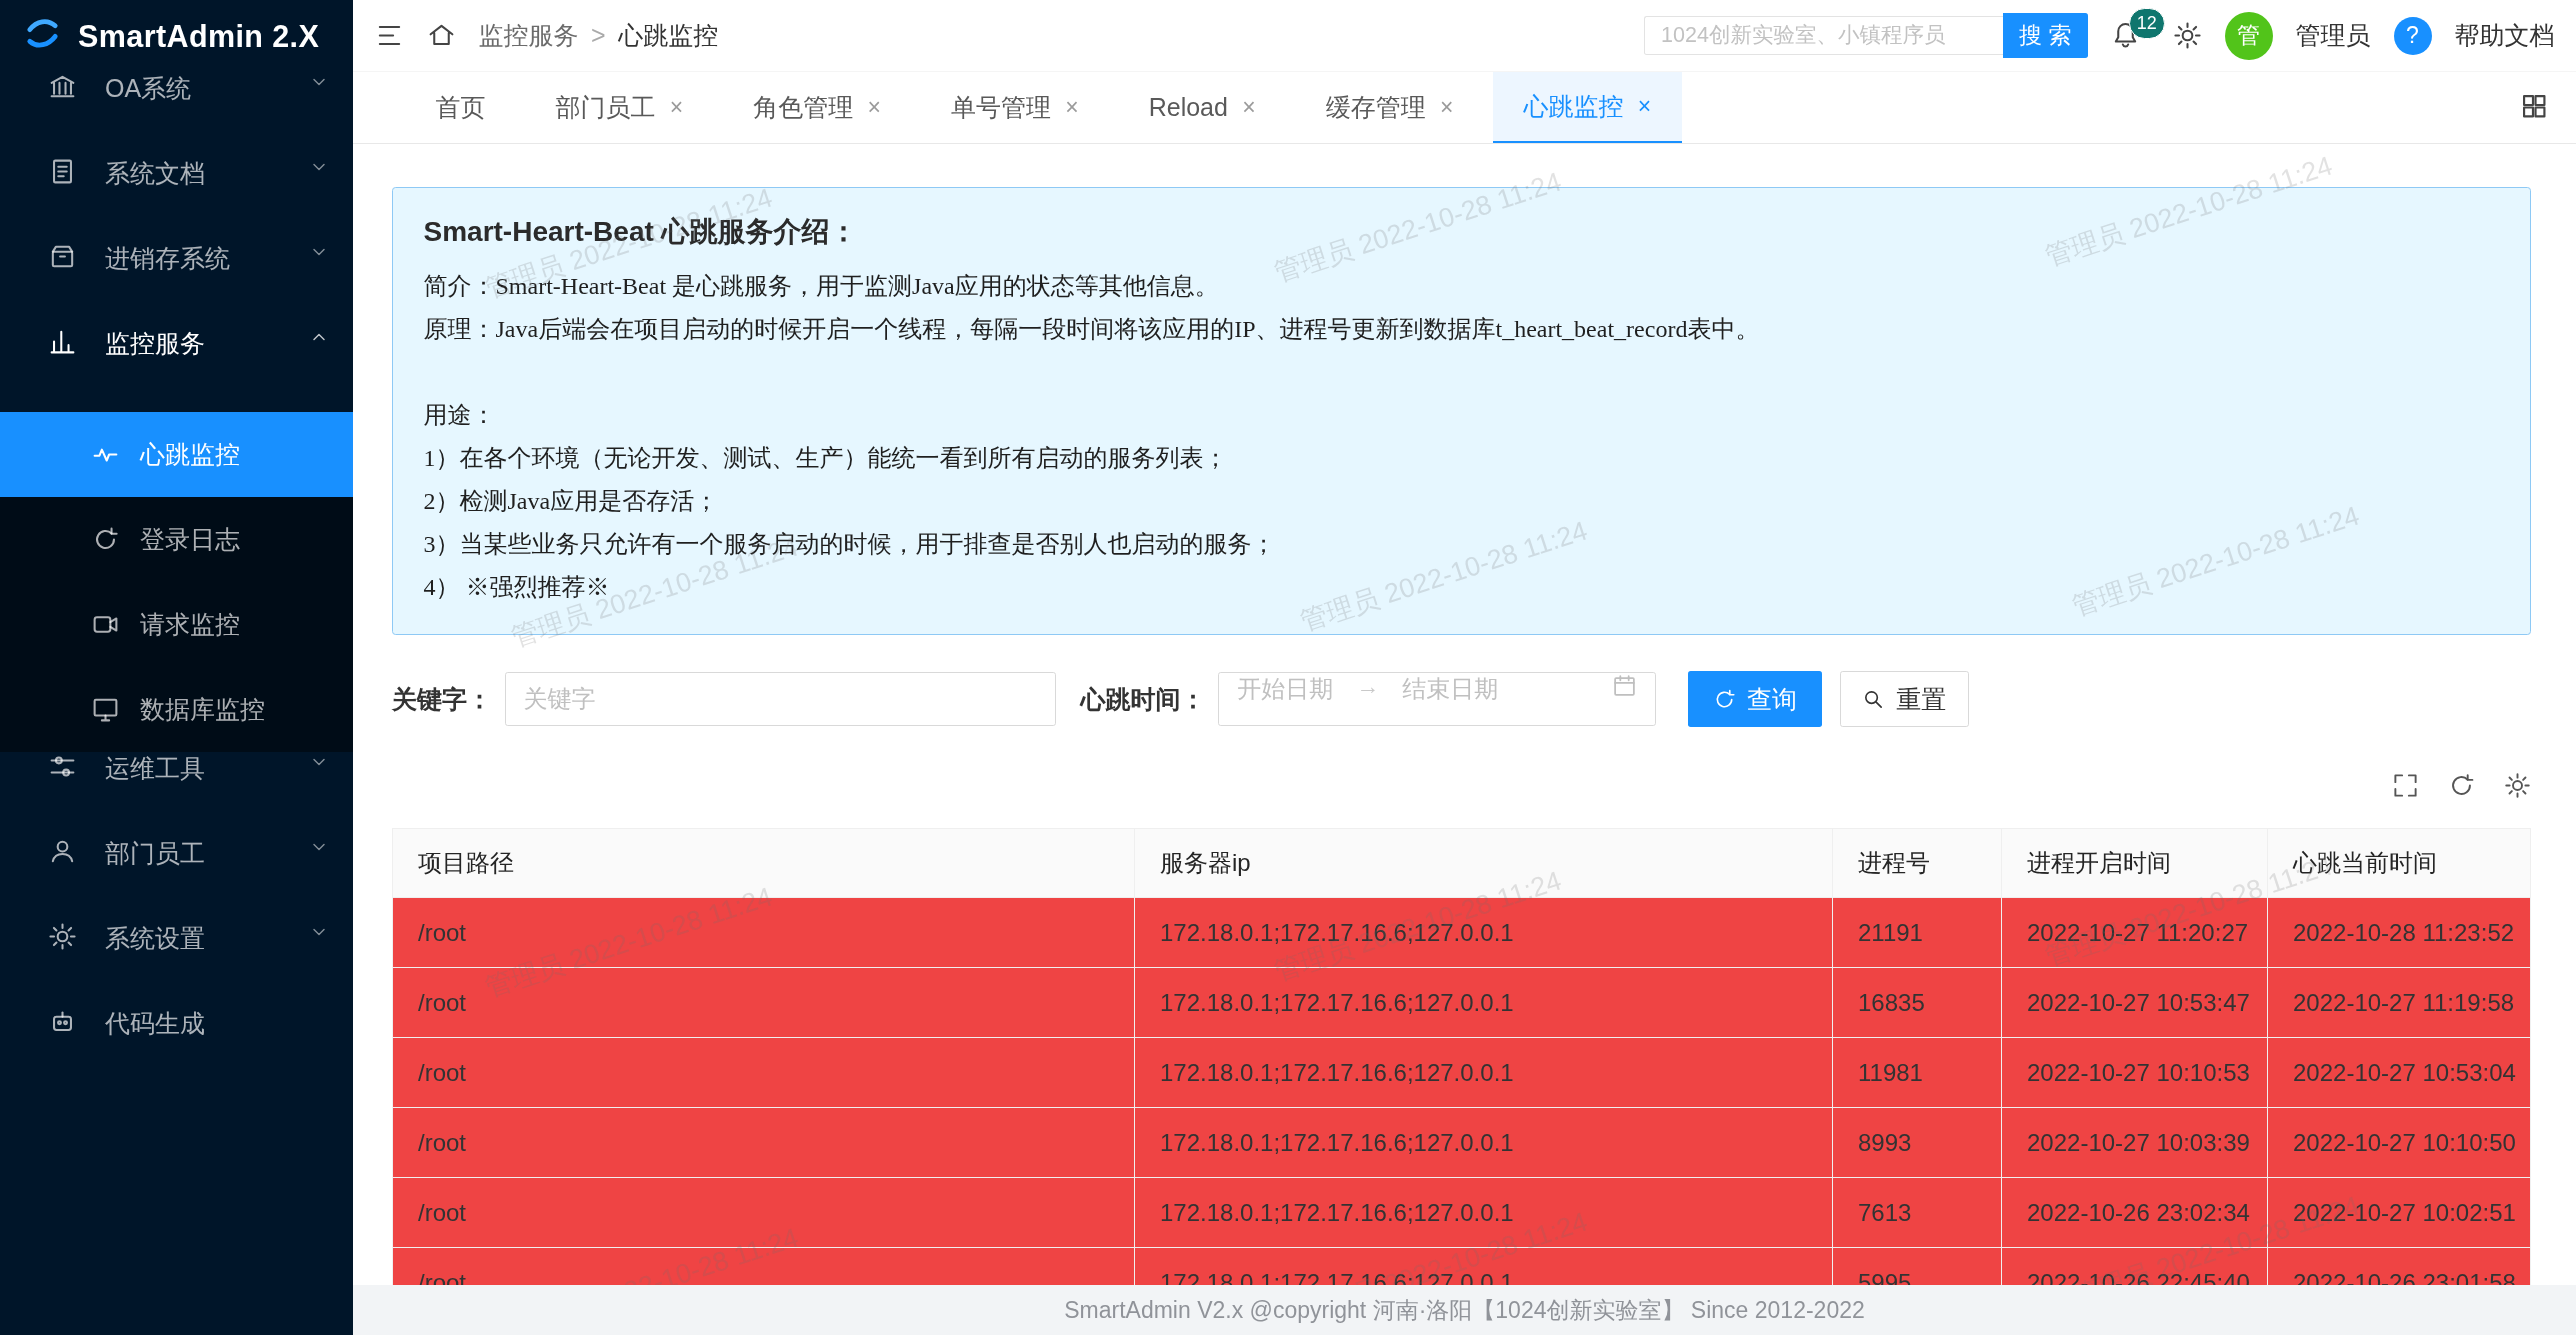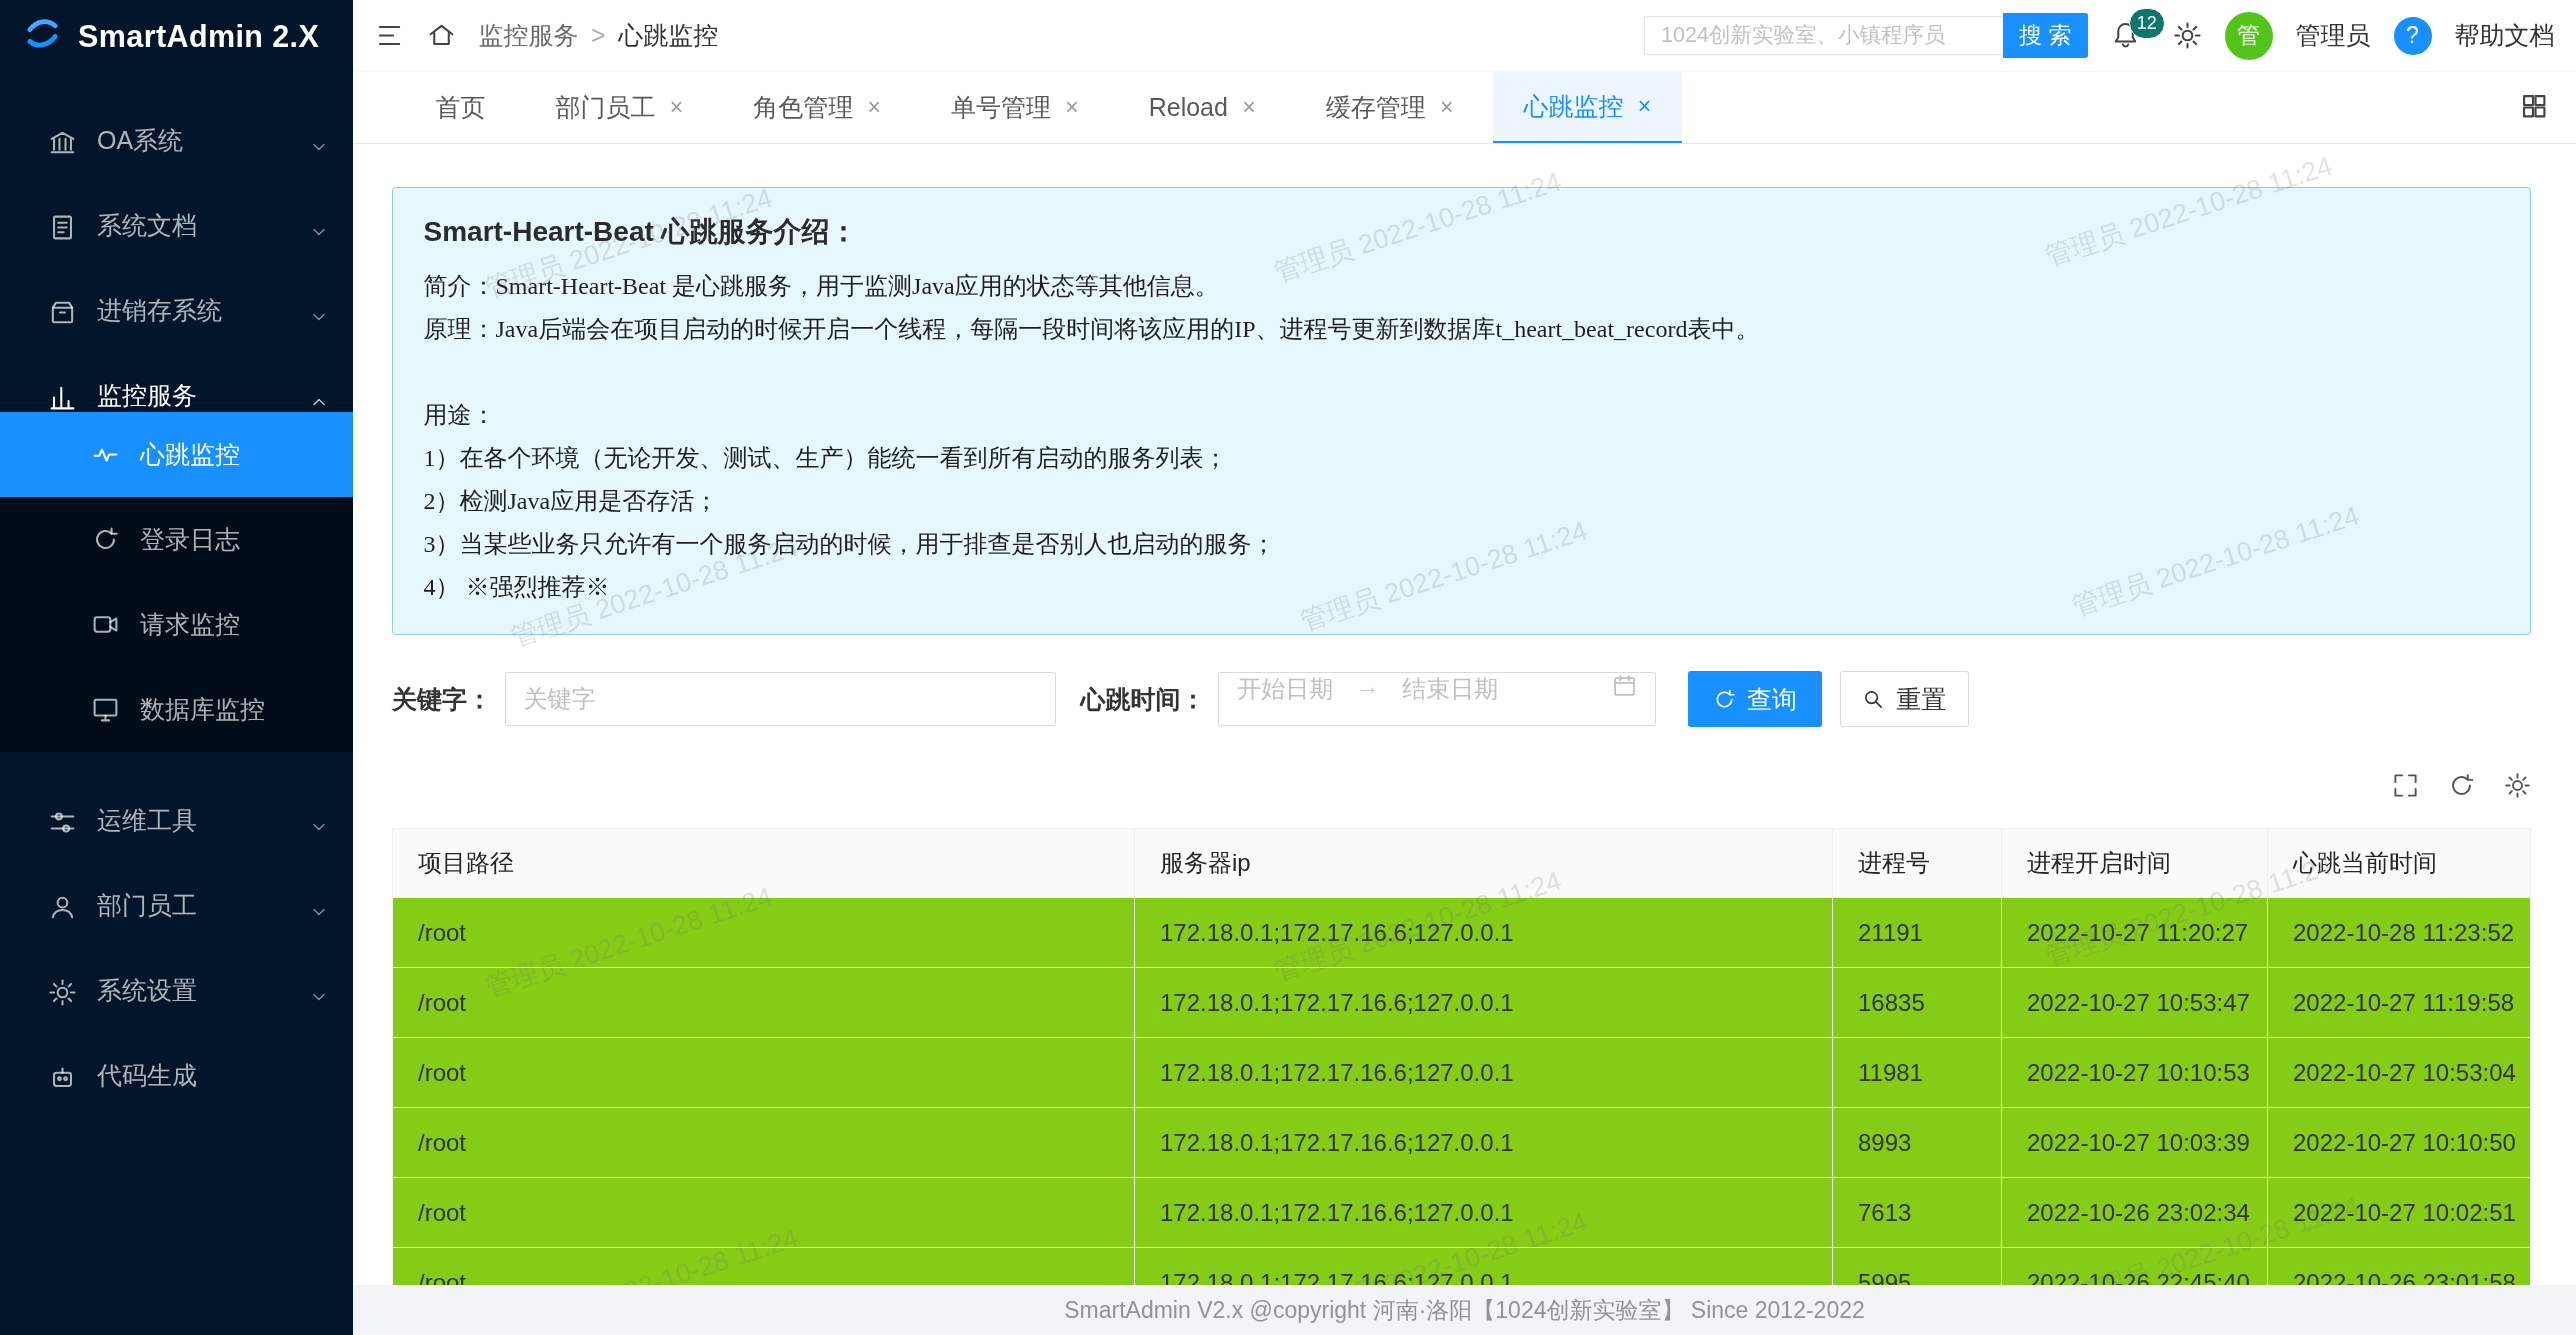--- a/index.html
+++ b/index.html
@@ -4,21 +4,21 @@
 <style>
   * { box-sizing: border-box; margin: 0; padding: 0; }
   html,body { width:2576px; height:1335px; overflow:hidden; background:#fff;
     font-family:"Liberation Sans","DejaVu Sans",sans-serif; }
   .app { display:flex; width:100%; height:100%; }
 
   
   .sidebar { width:353px; flex-shrink:0; background:#001529; color:rgba(255,255,255,.68); overflow:hidden; }
   .logo { height:72px; display:flex; align-items:center; gap:16px; padding-left:23px; }
   .logo-name { color:#fff; font-size:30.5px; font-weight:700; letter-spacing:0.4px; }
-  .mi { height:85px; display:flex; align-items:flex-end; gap:20px; padding:0 24px 0 48px; font-size:25px; cursor:pointer; }
+  .mi { height:85px; display:flex; align-items:flex-start; gap:28px; padding:0 24px 0 48px; font-size:25px; cursor:pointer; }
   .mi .mil { flex:1; white-space:nowrap; }
   .mi.open { color:#fff; }
   .mic svg { width:29px; height:29px; display:block; }
   .chev svg { width:20px; height:20px; display:block; opacity:.75; }
   .submenu { background:#000c17; }
   .smi { height:85px; display:flex; align-items:center; gap:20px; padding-left:91px; font-size:25px; cursor:pointer; }
   .smi.active { background:#1890ff; color:#fff; }
 
   
   .main { flex:1; min-width:0; display:flex; flex-direction:column; position:relative; background:#fff; }
@@ -80,21 +80,21 @@
   .btn-query { margin-left:32px; padding:0 25px; background:#1890ff; color:#fff; border:none; }
   .btn-reset { margin-left:18px; padding:0 21.5px; background:#fff; color:#333; border:0.9px solid #d9d9d9; }
 
   .table-tools { margin-top:45px; display:flex; justify-content:flex-end; gap:29px; color:#555; }
   .ttool { cursor:pointer; display:flex; }
   .ttool svg { width:27px; height:27px; }
 
   table.grid { margin-top:29px; width:2139px; border-collapse:collapse; table-layout:fixed; }
   .grid th { background:#fafafa; font-weight:500; text-align:left; font-size:24px; color:#252525; height:69px;
       padding:0 9px 0 25px; border:0.9px solid #efefef; }
-  .grid td { font-size:24px; color:#333; height:70px; padding:0 9px 0 25px; border:0.9px solid #f0f0f0; background:#84cc16; }
+  .grid td { font-size:24px; color:#333; height:70px; padding:0 9px 0 25px; border:0.9px solid #f0f0f0; background:#ef4444; }
 
   .footer { position:absolute; left:0; right:0; bottom:0; height:50px; z-index:10; background:#f2f4f6;
       display:flex; align-items:center; justify-content:center; font-size:23px; color:#909399; }
 
   svg.ic { fill:none; stroke:currentColor; stroke-width:1.7; stroke-linecap:round; stroke-linejoin:round; }
 </style>
 </head>
 <body>
 
 <div class="app">

